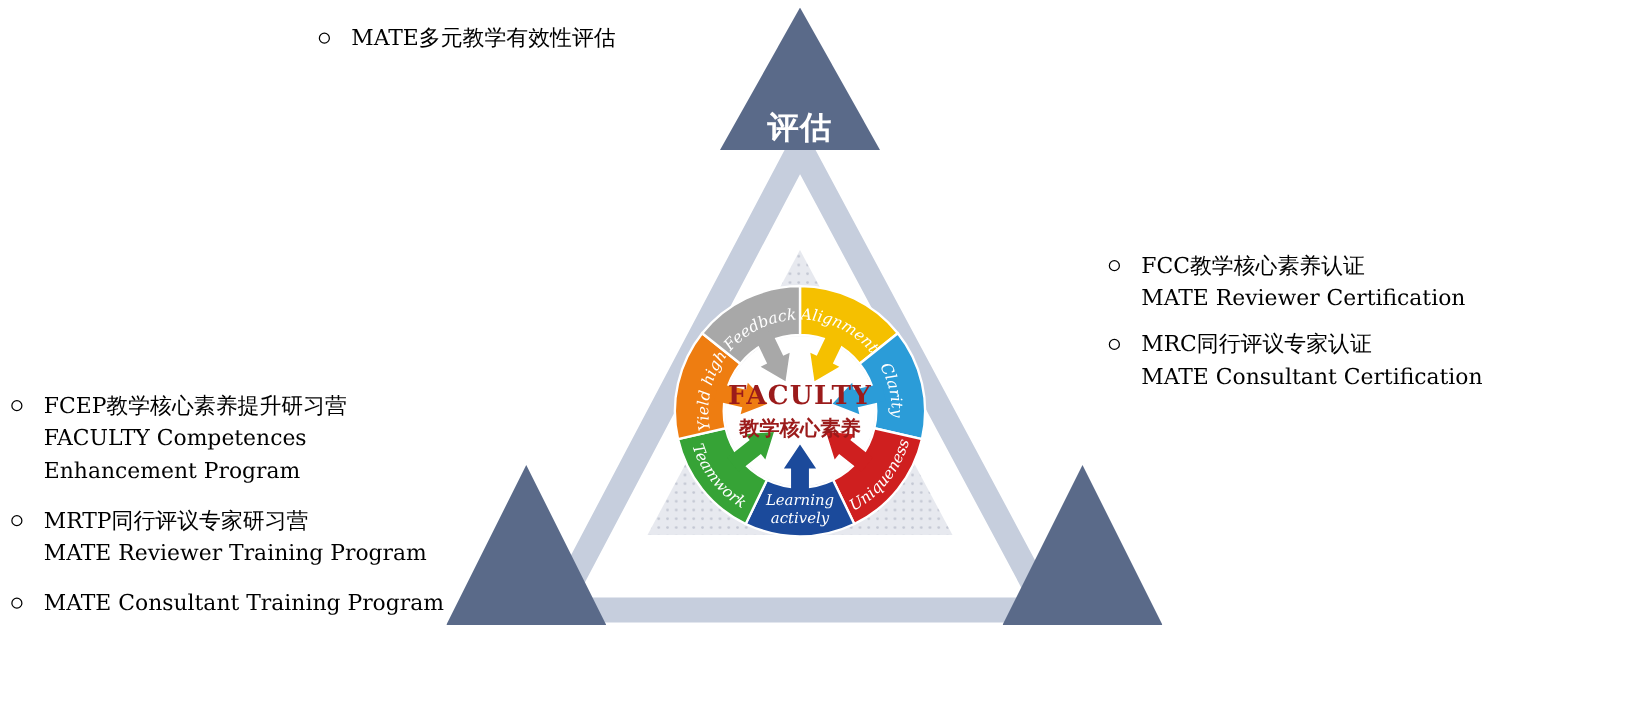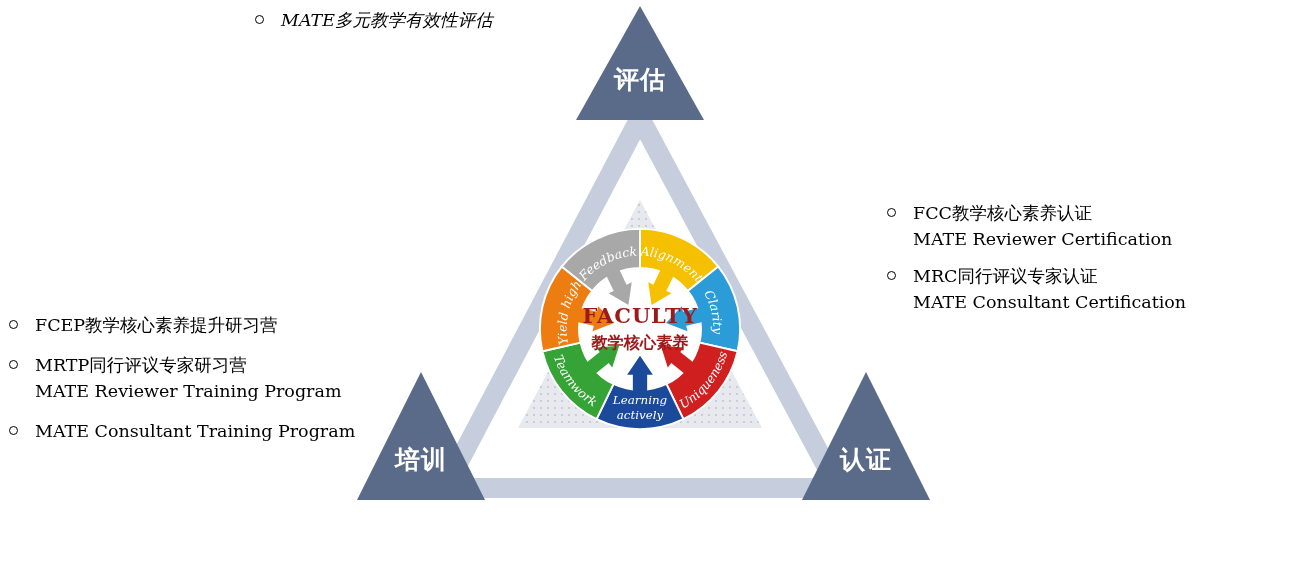--- a/index.html
+++ b/index.html
@@ -7,38 +7,38 @@
   html,body { background:#ffffff; }
   .canvas {
     position:relative; width:1302px; height:562px; background:#ffffff;
     font-family:"DejaVu Serif","Liberation Serif",serif; color:#000; overflow:hidden;
   }
   .bg-svg { position:absolute; left:0; top:0; }
 
   .corner { position:absolute; }
   .corner-tri { position:absolute; inset:0; background:#5a6a89; clip-path:polygon(50% 0, 100% 100%, 0 100%); }
   .corner-label {
-    position:absolute; left:0; right:0; bottom:24px; text-align:center;
+    position:absolute; left:0; right:0; bottom:2px; text-align:center;
     color:#ffffff; font-weight:700; font-size:25px; letter-spacing:1px;
     font-family:"DejaVu Serif","Liberation Serif",serif;
   }
 
   #wheel { position:absolute; left:497px; top:186px; width:286px; height:286px; }
 
   .list { position:absolute; }
   .item { position:relative; padding-left:29px; margin-bottom:12px; }
   .bullet {
     position:absolute; left:3px; top:8px; width:9px; height:9px;
     border:1.5px solid #000; border-radius:50%; background:transparent;
   }
   .zh, .en { font-size:17.5px; line-height:26px; }
   .en { white-space:pre-line; }
   u { text-underline-offset:3px; }
 
-  .list-assessment   { left:252px; top:7px;   width:366px;font-style:italic; }
+  .list-assessment   { left:252px; top:18px;   width:366px; }
   .list-training     { left:6px;   top:312px; width:404px; }
   .list-training .item { margin-bottom:14px; }
   .list-certification{ left:884px; top:200px; width:418px; }
   .list-certification .item { margin-bottom:11px; }
 </style>
 </head>
 <body>
 
 <div class="canvas">
 
@@ -52,25 +52,23 @@
     <polygon points="640,118 445,488 838,488" fill="none" stroke-width="20" stroke="#c6cedd"></polygon>
     <polygon points="640,200 518,428 762,428" fill="url(#dots)"></polygon>
   </svg>
 
   <div class="corner" style="left:576px;top:6px;width:128px;height:114px">
     <div class="corner-tri" style="background: rgb(90, 106, 137);"></div>
     <div class="corner-label">评估</div>
   </div>
   <div class="corner" style="left:357px;top:372px;width:128px;height:128px">
     <div class="corner-tri" style="background: rgb(90, 106, 137);"></div>
-    <div class="corner-label">培训</div>
   </div>
   <div class="corner" style="left:802px;top:372px;width:128px;height:128px">
     <div class="corner-tri" style="background: rgb(90, 106, 137);"></div>
-    <div class="corner-label">认证</div>
   </div>
 
   <div id="wheel"><svg width="286" height="286" viewBox="0 0 300 300">
         <defs>
           <path id="lp0" d="M 150.00 73.00 A 77 77 0 0 1 210.20 101.99" fill="none"></path>
           <path id="lp1" d="M 210.20 101.99 A 77 77 0 0 1 225.07 167.13" fill="none"></path>
           <path id="lp2" d="M 191.22 235.59 A 95 95 0 0 0 242.62 171.14" fill="none"></path>
           <path id="lp4" d="M 57.38 171.14 A 95 95 0 0 0 108.78 235.59" fill="none"></path>
           <path id="lp5" d="M 74.93 167.13 A 77 77 0 0 1 89.80 101.99" fill="none"></path>
           <path id="lp6" d="M 89.80 101.99 A 77 77 0 0 1 150.00 73.00" fill="none"></path>
@@ -105,20 +103,22 @@
   <div class="list list-assessment" id="list-assessment">
       <div class="item">
         <span class="bullet"></span>
         <div class="zh">MATE多元教学有效性评估</div>
       </div>
     </div>
   <div class="list list-training" id="list-training">
       <div class="item">
         <span class="bullet"></span>
         <div class="zh">FCEP教学核心素养提升研习营</div>
+        <div class="en">FACULTY Competences
+Enhancement Program</div>
       </div>
       <div class="item">
         <span class="bullet"></span>
         <div class="zh">MRTP同行评议专家研习营</div>
         <div class="en">MATE Reviewer Training Program</div>
       </div>
       <div class="item">
         <span class="bullet"></span>
         <div class="en">MATE Consultant Training Program</div>
       </div>

